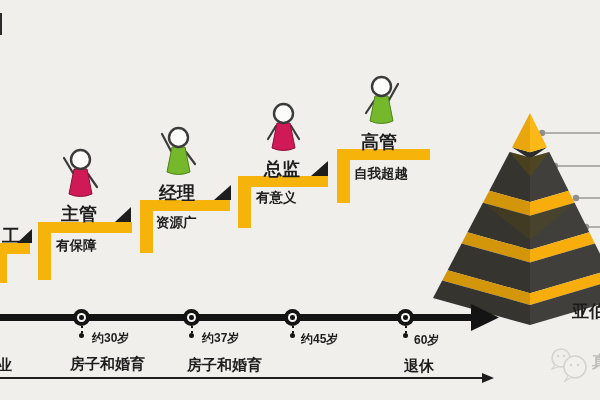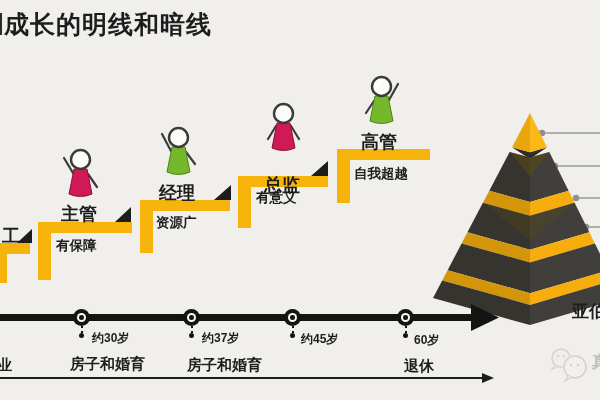--- a/index.html
+++ b/index.html
@@ -34,21 +34,20 @@
   .pyr-caption{position:absolute;font-size:17px;font-weight:700;white-space:nowrap;}
   .watermark{position:absolute;opacity:.28;}
   .wm-text{position:absolute;font-size:16px;font-weight:700;color:#8d8c89;opacity:.5;white-space:nowrap;}
 </style>
 </head>
 <body>
 
 <div class="stage">
 
   <div class="abs" style="left:0;top:13px;width:2px;height:22px;background:#2a2a2a;"></div>
-  <div class="abs title" style="left:4px;top:8px;">成长的明线和暗线</div>
 
   <div class="step-tread" style="left:0;top:243px;width:30px;height:11px;"></div>
   <div class="step-leg" style="left:-5px;top:253px;width:12px;height:30px;"></div>
 
   <div class="step-leg" style="left:38px;top:222px;width:13px;height:58px;"></div>
   <div class="step-tread" style="left:38px;top:222px;width:94px;height:11px;"></div>
 
   <div class="step-leg" style="left:140px;top:200px;width:13px;height:53px;"></div>
   <div class="step-tread" style="left:140px;top:200px;width:90px;height:11px;"></div>
 
@@ -86,21 +85,21 @@
     <line x1="15" y1="26" x2="7" y2="38" stroke="#3b3b3b" stroke-width="2.2" stroke-linecap="round"></line>
     <path d="M16,21 L29,21 L34,46 Q22.5,51 11,46 Z" style="fill:var(--figure-green)" stroke="#4c8317" stroke-width="1"></path>
     <circle cx="22.5" cy="11.5" r="9.5" fill="#fcfcfb" stroke="#3b3b3b" stroke-width="2.4"></circle>
   </svg>
 
   <div class="stage-label" style="left:2px;top:224px;">工</div>
   <div class="stage-label" style="left:61px;top:202px;">主管</div>
   <div class="benefit" style="left:56px;top:237px;">有保障</div>
   <div class="stage-label" style="left:159px;top:181px;">经理</div>
   <div class="benefit" style="left:156px;top:214px;">资源广</div>
-  <div class="stage-label" style="left:264px;top:157px;margin-top:16px;">总监</div>
+  <div class="stage-label" style="left:264px;top:157px;">总监</div>
   <div class="benefit" style="left:256px;top:189px;">有意义</div>
   <div class="stage-label" style="left:361px;top:130px;">高管</div>
   <div class="benefit" style="left:354px;top:165px;">自我超越</div>
 
   <svg class="abs" style="left:425px;top:105px;" width="200" height="228" viewBox="425 105 200 228">
 
     <g stroke="#9a9a98" stroke-width="1.4">
       <line x1="542" y1="133" x2="625" y2="133"></line>
       <line x1="555" y1="166" x2="625" y2="166"></line>
       <line x1="576" y1="198" x2="625" y2="198"></line>

